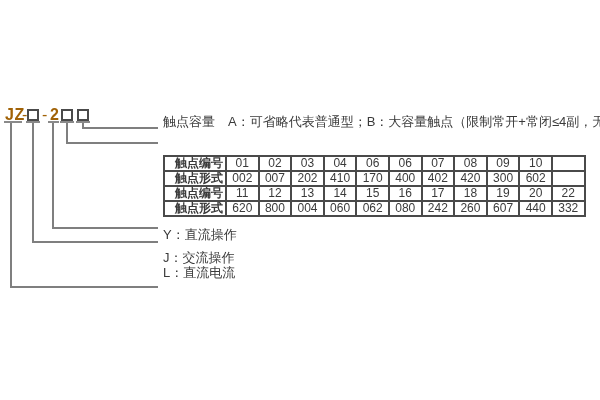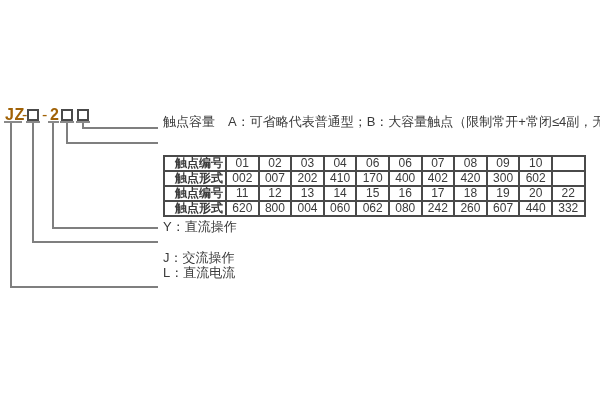--- a/index.html
+++ b/index.html
@@ -109,21 +109,21 @@
   <div class="vline" style="left:66px; top:123px; height:21px"></div>
   <div class="vline" style="left:82px; top:123px; height:6px"></div>
 
   <div class="hline" style="left:82px; top:127px; width:76px"></div>
   <div class="hline" style="left:66px; top:142px; width:92px"></div>
   <div class="hline" style="left:52px; top:227px; width:106px"></div>
   <div class="hline" style="left:32px; top:241px; width:126px"></div>
   <div class="hline" style="left:10px; top:286px; width:148px"></div>
 
   <div class="callout" style="top:115px">触点容量　A：可省略代表普通型；B：大容量触点（限制常开+常闭≤4副，无转换）</div>
-  <div class="callout" style="top:220px">Y：直流操作</div>
+  <div class="callout" style="top:228px">Y：直流操作</div>
   <div class="callout" style="top:251px">J：交流操作</div>
   <div class="callout" style="top:266px">L：直流电流</div>
 
   <table class="contact-table">
     <colgroup>
       <col style="width:62px">
       <col span="11" style="width:32.6px">
     </colgroup>
     <tbody>
       <tr>

